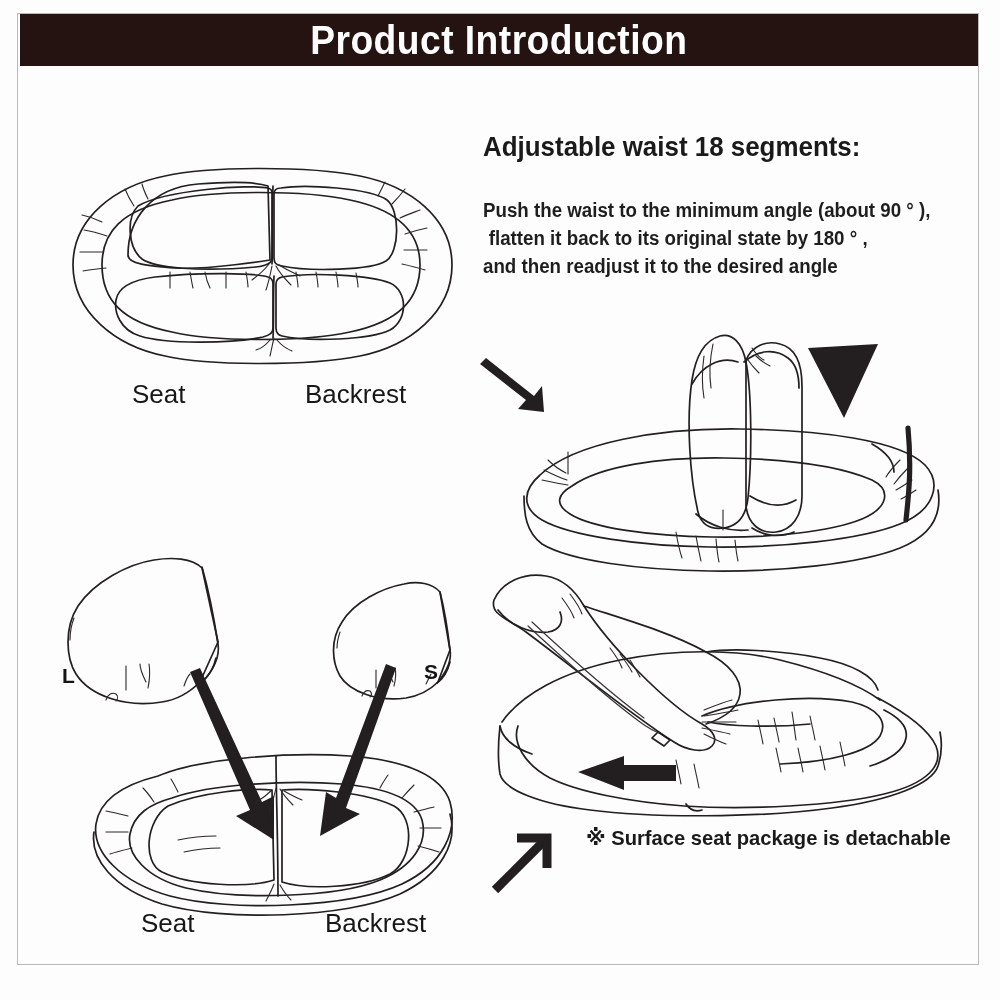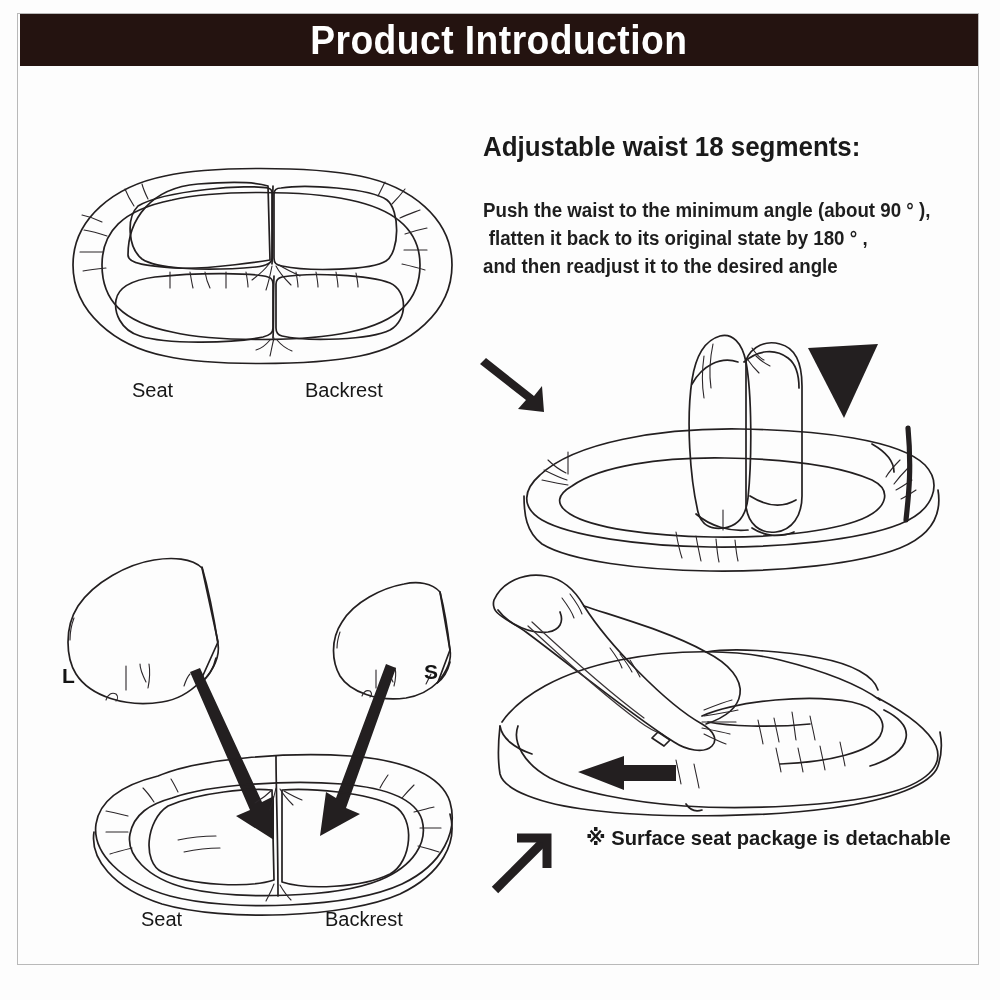--- a/index.html
+++ b/index.html
@@ -85,21 +85,21 @@
     font-weight: bold;
     color: #1a1a1a;
     white-space: nowrap;
     transform: scaleX(0.96);
     transform-origin: left center;
   }
 
   
   .caption {
     position: absolute;
-    font-size: 20px;
+    font-size: 26px;
     font-weight: normal;
     color: #171717;
     white-space: nowrap;
   }
   #cap-seat-top     { left: 132px; top: 379px; }
   #cap-backrest-top { left: 305px; top: 379px; }
   #cap-seat-bottom  { left: 141px; top: 908px; }
   #cap-backrest-bot { left: 325px; top: 908px; }
 
   .size-label {

